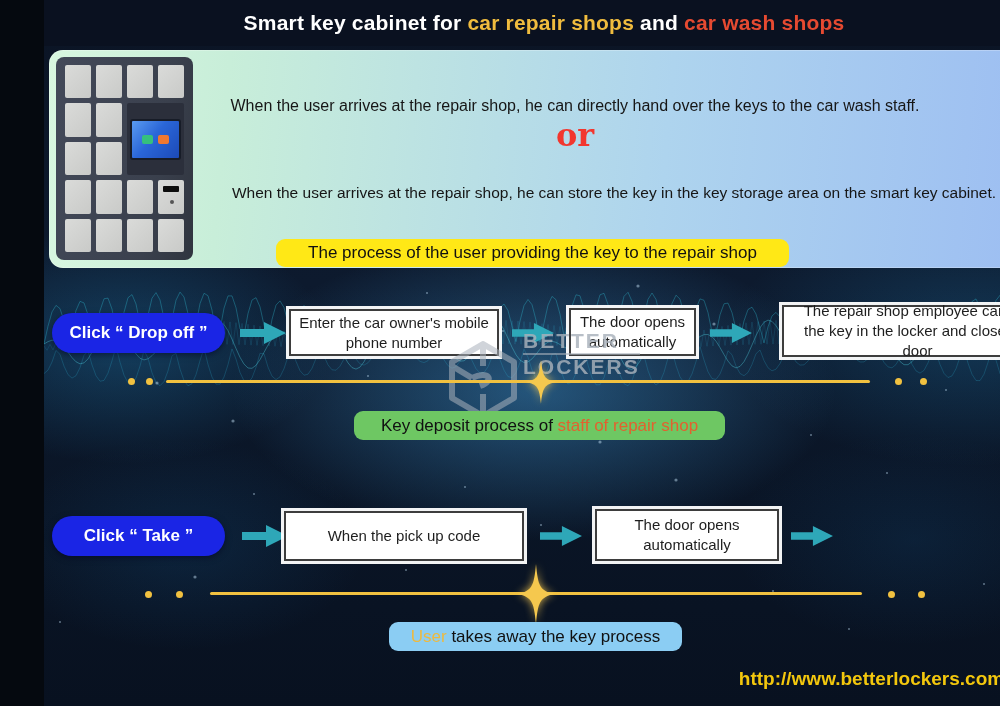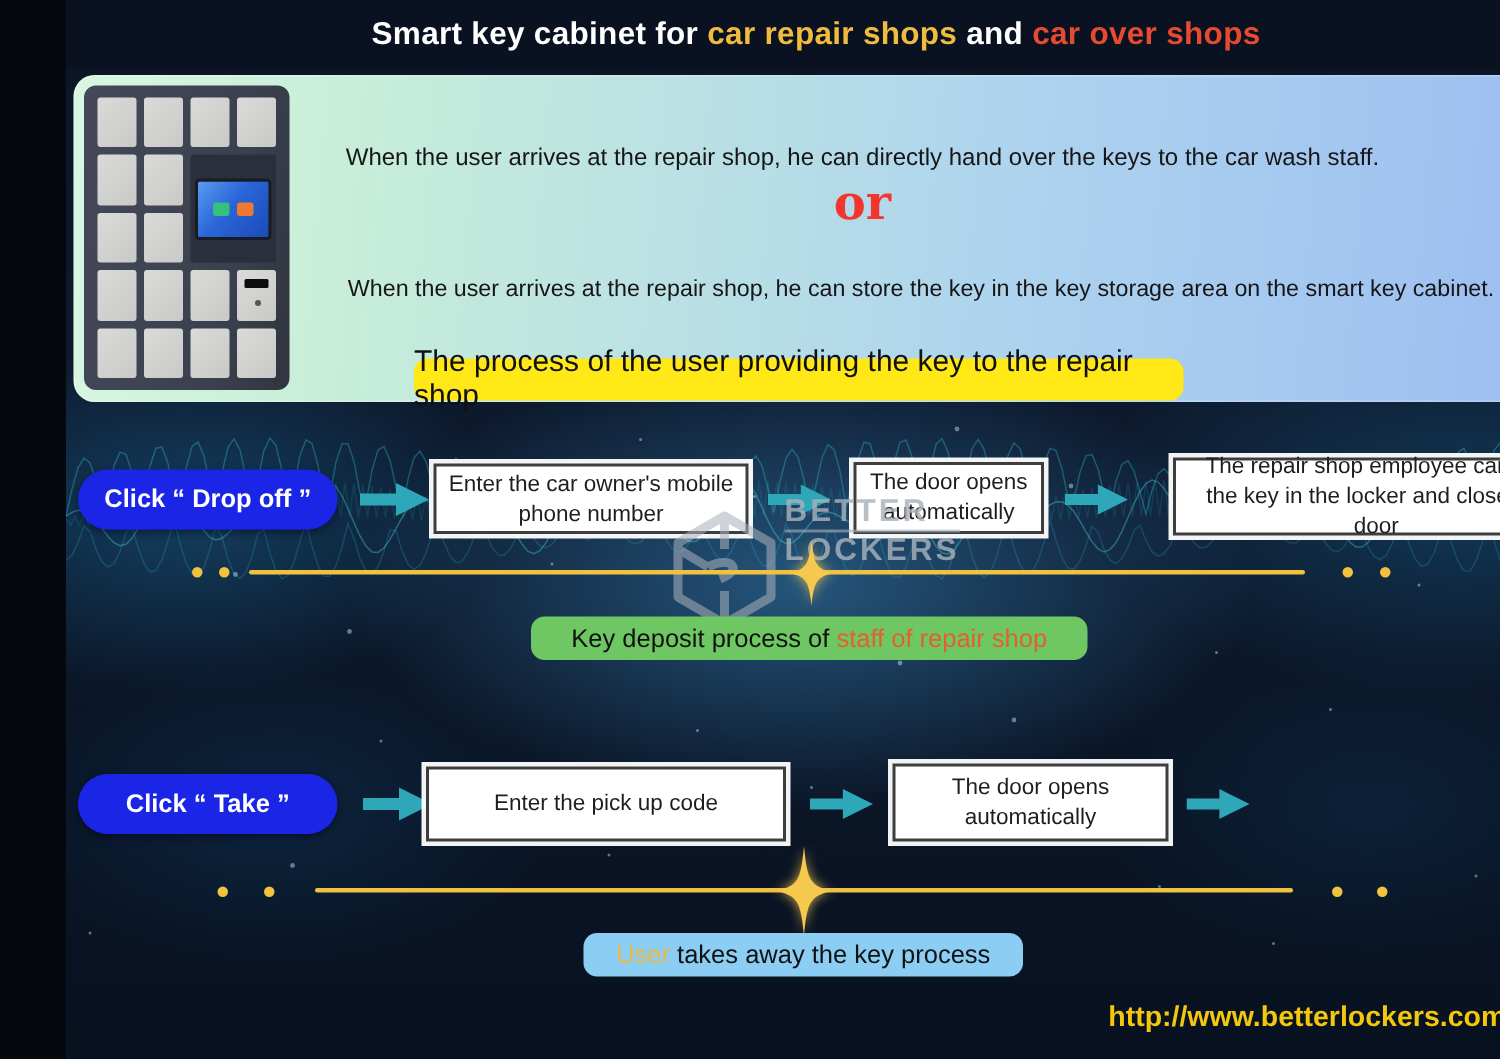--- a/index.html
+++ b/index.html
@@ -28,21 +28,21 @@
 
   
   .panel{left:5px;top:50px;width:990px;height:218px;border-radius:14px;
     background:linear-gradient(95deg,#d8f7e0 0%,#c8eed9 18%,#aed4ee 62%,#9cbdf2 100%);
     box-shadow:0 0 0 1px rgba(255,255,255,.25) inset;}
   .intro1{left:150px;top:97px;width:762px;text-align:center;font-size:16px;color:#161616;}
   .or-word{left:150px;top:116px;width:762px;text-align:center;
     font-family:"DejaVu Serif",serif;font-weight:bold;font-size:32px;color:#f2362e;}
   .intro2{left:146px;top:184px;width:848px;text-align:center;font-size:15.5px;color:#161616;}
   .banner-yellow{left:232px;top:239px;width:513px;height:28px;background:#ffe816;border-radius:9px;
-    display:flex;align-items:center;justify-content:center;font-size:20px;color:#111;}
+    display:flex;align-items:center;justify-content:center;font-size:17px;color:#111;}
 
   
   .cabinet{left:12px;top:57px;width:137px;height:203px;background:linear-gradient(100deg,#434959 0%,#3a404d 70%,#30353f 100%);
     border-radius:8px;padding:8px 9px;box-sizing:border-box;}
   .cab-grid{display:grid;width:100%;height:100%;grid-template-columns:repeat(4,1fr);
     grid-template-rows:repeat(5,1fr);gap:5px;}
   .door{background:linear-gradient(135deg,#dadbd9,#c9cac8);border-radius:2px;}
   .scr{grid-column:3/5;grid-row:2/4;background:#2b2f3b;border-radius:2px;
     display:flex;align-items:center;justify-content:center;}
   .screen{width:82%;height:52%;border-radius:3px;border:2px solid #171c27;
@@ -118,21 +118,21 @@
       <circle cx="843" cy="473" r="1" fill="#cfeafe" opacity="0.45"></circle>
       <circle cx="16" cy="622" r="1" fill="#cfeafe" opacity="0.45"></circle>
       <circle cx="189" cy="421" r="1.6" fill="#cfeafe" opacity="0.45"></circle>
       <circle cx="362" cy="570" r="1" fill="#cfeafe" opacity="0.45"></circle>
     </svg>
 
   <header class="abs z titlebar">
     <span>Smart key cabinet for </span>
       <span class="t-gold">car repair shops</span>
       <span> and </span>
-      <span class="t-red">car over shops</span>
+      <span class="t-red">car wash shops</span>
   </header>
 
   <section class="abs z panel"></section>
 
   <div class="abs z cabinet">
     <div class="cab-grid" id="cab-grid">
         <div class="door"></div>
         <div class="door"></div>
         <div class="door"></div>
         <div class="door"></div>
@@ -198,21 +198,21 @@
 
   <div class="abs z pill" style="left:8px;top:516px;">Click “ Take ”</div>
 
   <div class="abs z caption cap-green" style="left:310px;top:411px;width:371px;">
     <span>Key deposit process of </span>
       <span class="cap-orange">staff of repair shop</span>
   </div>
   <svg class="abs z arrow" style="left:198px;top:522px;" width="46" height="28" viewBox="0 0 46 28">
       <path d="M0 10 H24 V3 L46 14 L24 25 V18 H0 Z" fill="#2ea7b8"></path>
     </svg>
-  <div class="abs z stepbox" style="left:240px;top:511px;width:240px;height:50px;">Enter the pick up code</div>
+  <div class="abs z stepbox" style="left:240px;top:511px;width:240px;height:50px;">When the pick up code</div>
   <svg class="abs z arrow" style="left:496px;top:522px;" width="42" height="28" viewBox="0 0 46 28">
       <path d="M0 10 H24 V3 L46 14 L24 25 V18 H0 Z" fill="#2ea7b8"></path>
     </svg>
   <div class="abs z stepbox" style="left:551px;top:509px;width:184px;height:52px;">The door opens automatically</div>
   <svg class="abs z arrow" style="left:747px;top:522px;" width="42" height="28" viewBox="0 0 46 28">
       <path d="M0 10 H24 V3 L46 14 L24 25 V18 H0 Z" fill="#2ea7b8"></path>
     </svg>
 
   <div class="abs z dot" style="left:101px;top:591px;"></div>
   <div class="abs z dot" style="left:132px;top:591px;"></div>

